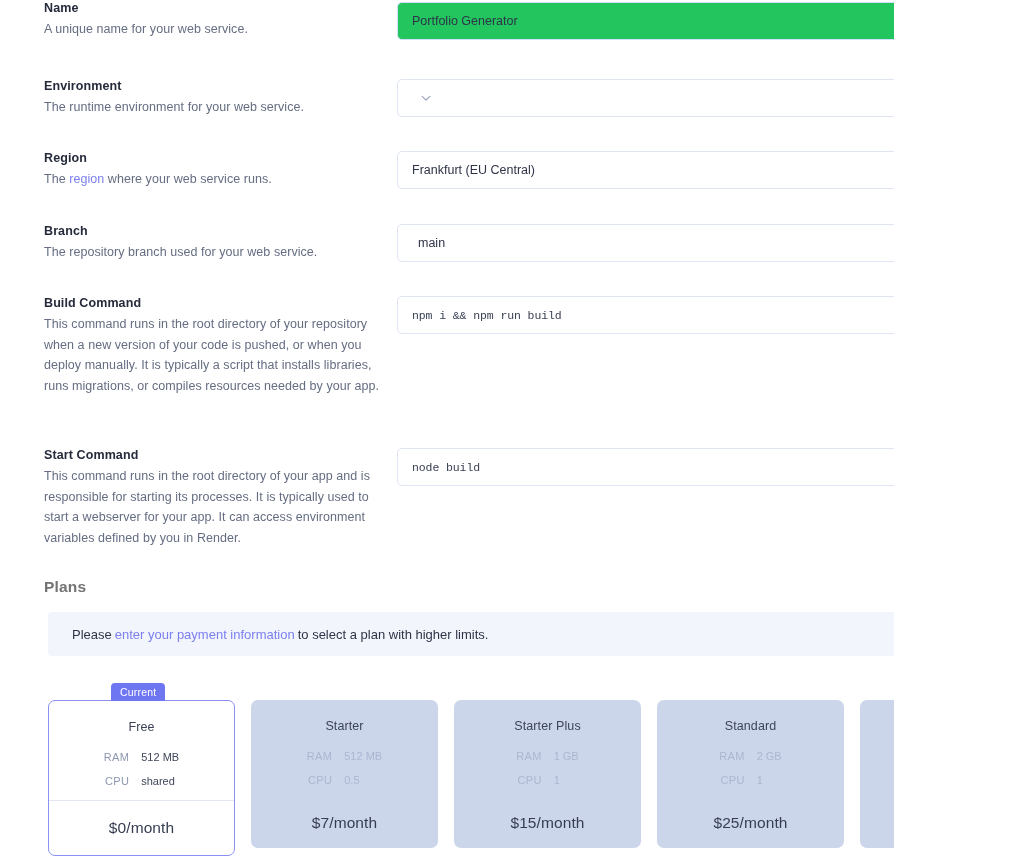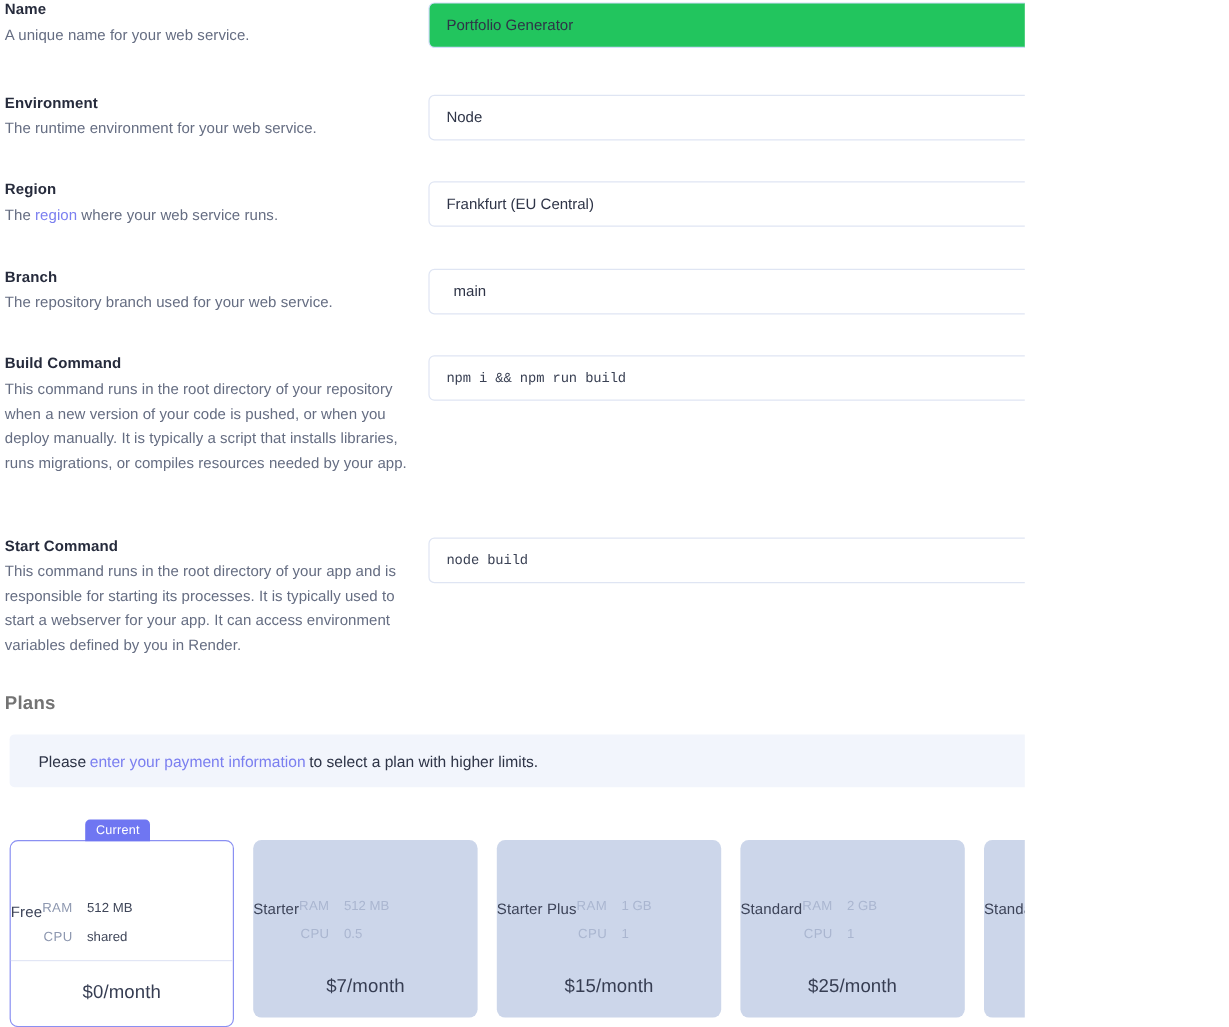--- a/index.html
+++ b/index.html
@@ -12,20 +12,21 @@
     background: #ffffff;
     font-family: "Liberation Sans", sans-serif;
     color: #2e3447;
     -webkit-font-smoothing: antialiased;
   }
   .page {
     position: relative;
     width: 854px;
     height: 856px;
     overflow: hidden;
+    margin-left: 40px;
   }
 
   
   .form-row {
     position: absolute;
     left: 0;
     width: 1024px;
   }
   .field-label {
     position: absolute;
@@ -149,21 +150,21 @@
     font-size: 10.5px;
     padding: 3px 9px 3px 9px;
     border-radius: 4px 4px 0 0;
     letter-spacing: .2px;
     white-space: nowrap;
   }
   .plan-body {
     flex: 1 1 auto;
     width: 100%;
     display: flex;
-    flex-direction: row;
+    flex-direction: column;
     align-items: center;
     padding-top: 19px;
   }
   .plan-name {
     font-size: 12.5px;
     color: #3b4257;
     letter-spacing: .1px;
   }
   .plan-card:not(.current) .plan-name { color: #3d4459; }
   .specs {
@@ -314,21 +315,20 @@
           </div>
         </div>
         <div class="plan-price">$50/month</div>
       </div>
     </div>
 
 <div class="control focused" style="top: 2px;">
       <span class="val">Portfolio Generator</span>
     </div>
     <div class="control" style="top: 79px;">
-      <span class="val">Node</span>
       <span class="chev">
         <svg viewBox="0 0 12 12" width="12" height="12" aria-hidden="true">
           <path d="M2.2 4.3 L6 8.1 L9.8 4.3" fill="none" stroke="currentColor" stroke-width="1.2" stroke-linecap="round" stroke-linejoin="round"></path>
         </svg>
       </span>
     </div>
     <div class="control" style="top: 151px;">
       <span class="val">Frankfurt (EU Central)</span>
       <span class="chev">
         <svg viewBox="0 0 12 12" width="12" height="12" aria-hidden="true">

